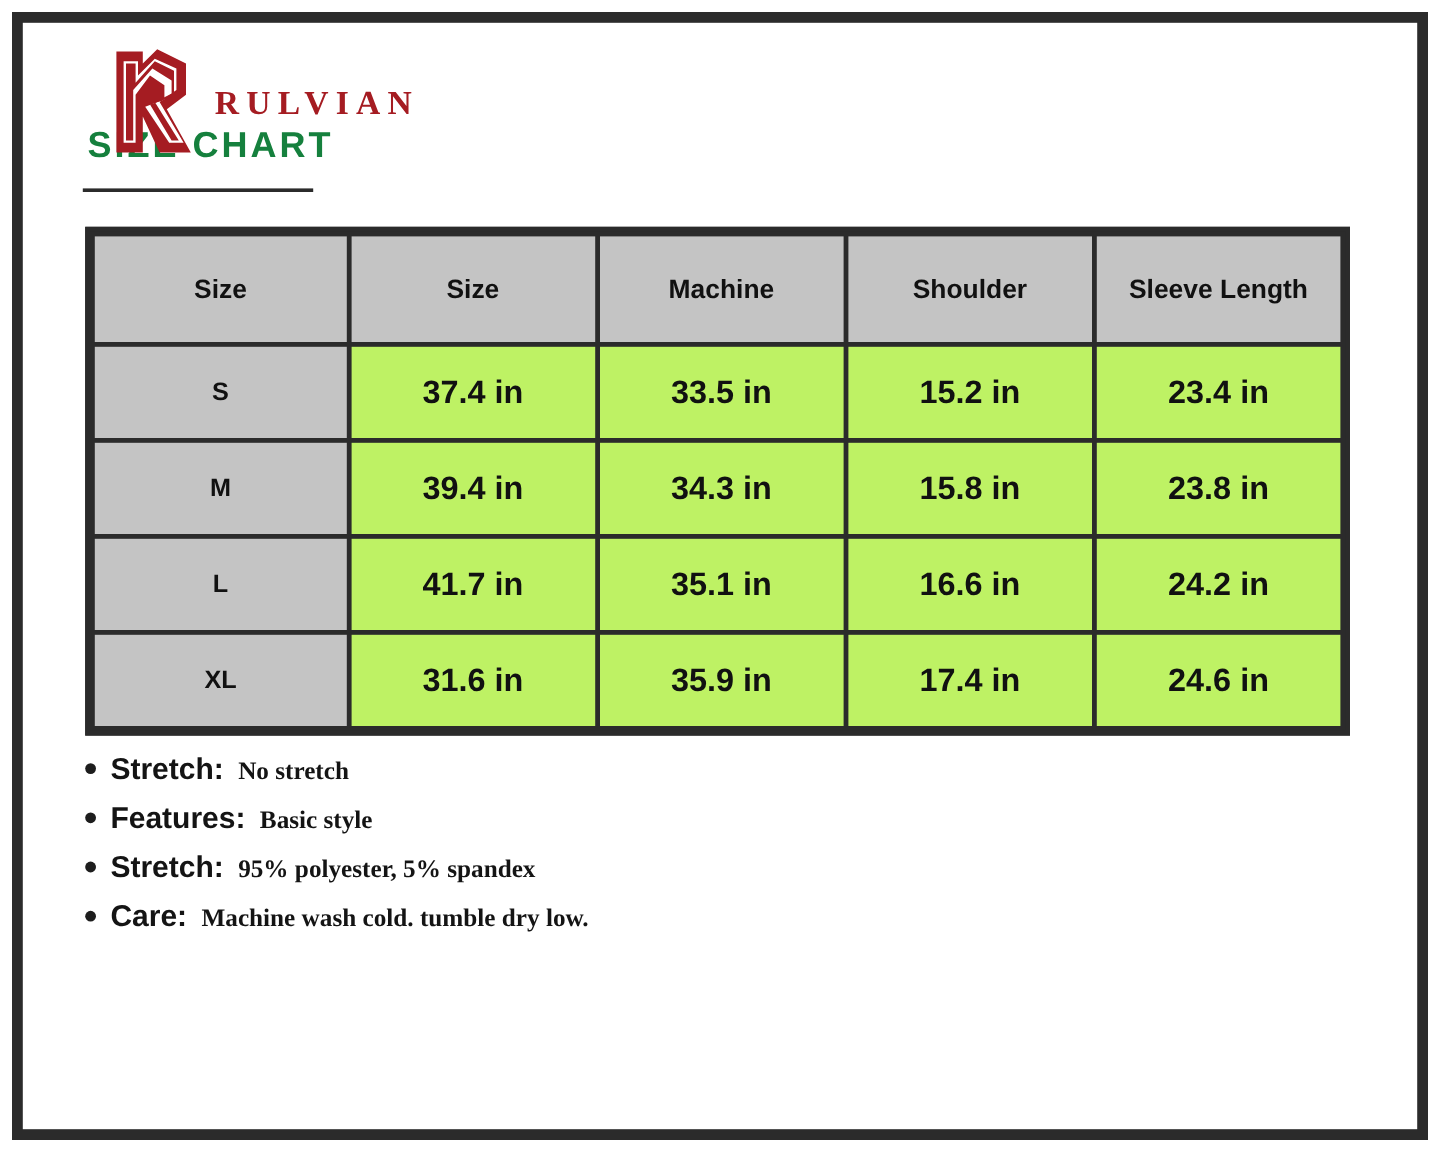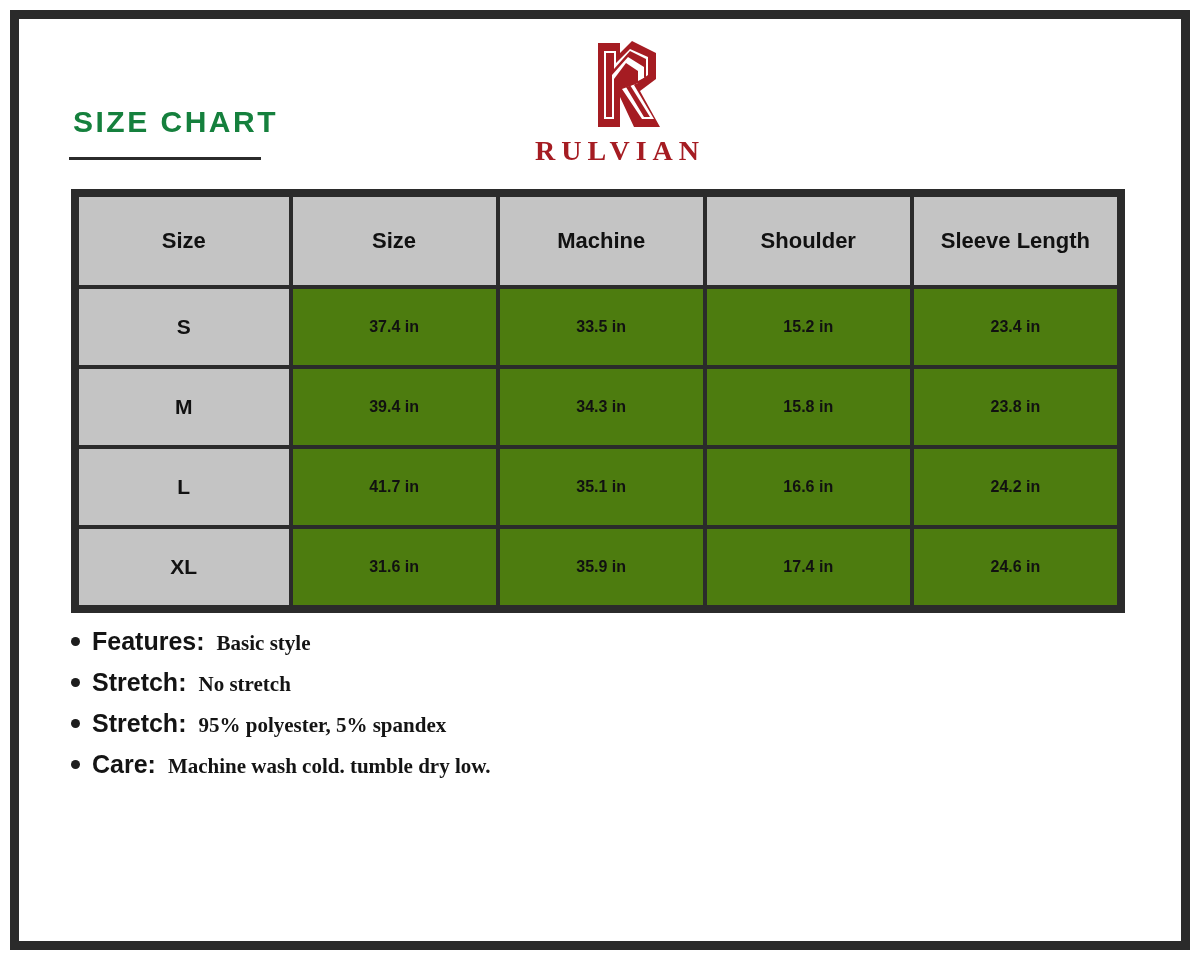--- a/index.html
+++ b/index.html
@@ -56,21 +56,21 @@
     height: 3px;
     background: #2b2b2b;
     margin-top: 18px;
   }
   .brand {
     position: absolute;
     left: 0;
     right: 0;
     top: 20px;
     display: flex;
-    flex-direction: column;
+    flex-direction: row;
     align-items: center;
     padding-left: 40px;
   }
   .brand-mark {
     width: 120px;
     height: 92px;
     display: block;
   }
   .brand-name {
     margin-top: 4px;
@@ -102,23 +102,23 @@
     font-family: "Liberation Sans", sans-serif;
     color: #111111;
   }
   table.size-table thead th {
     background: #c4c4c4;
     height: 88px;
     font-size: 22px;
     font-weight: bold;
   }
   table.size-table tbody td {
-    background: #4d7c0f;
+    background: #bef264;
     height: 76px;
-    font-size: 16px;
+    font-size: 27px;
     font-weight: bold;
   }
   table.size-table tbody td.size-col {
     background: #c4c4c4;
     font-size: 21px;
     font-weight: bold;
   }
   col.c-size { width: 20.5%; }
   col.c-rest { width: 19.875%; }
 
@@ -229,27 +229,27 @@
               <td>17.4 in</td>
               <td>24.6 in</td>
             </tr>
           </tbody>
         </table>
       </div>
 
       <div class="notes">
         <div class="note-row">
           <span class="bullet"></span>
+          <span class="note-label">Stretch:</span>
+          <span class="note-value">No stretch</span>
+        </div>
+        <div class="note-row">
+          <span class="bullet"></span>
           <span class="note-label">Features:</span>
           <span class="note-value">Basic style</span>
-        </div>
-        <div class="note-row">
-          <span class="bullet"></span>
-          <span class="note-label">Stretch:</span>
-          <span class="note-value">No stretch</span>
         </div>
         <div class="note-row">
           <span class="bullet"></span>
           <span class="note-label">Stretch:</span>
           <span class="note-value">95% polyester, 5% spandex</span>
         </div>
         <div class="note-row">
           <span class="bullet"></span>
           <span class="note-label">Care:</span>
           <span class="note-value">Machine wash cold. tumble dry low.</span>

